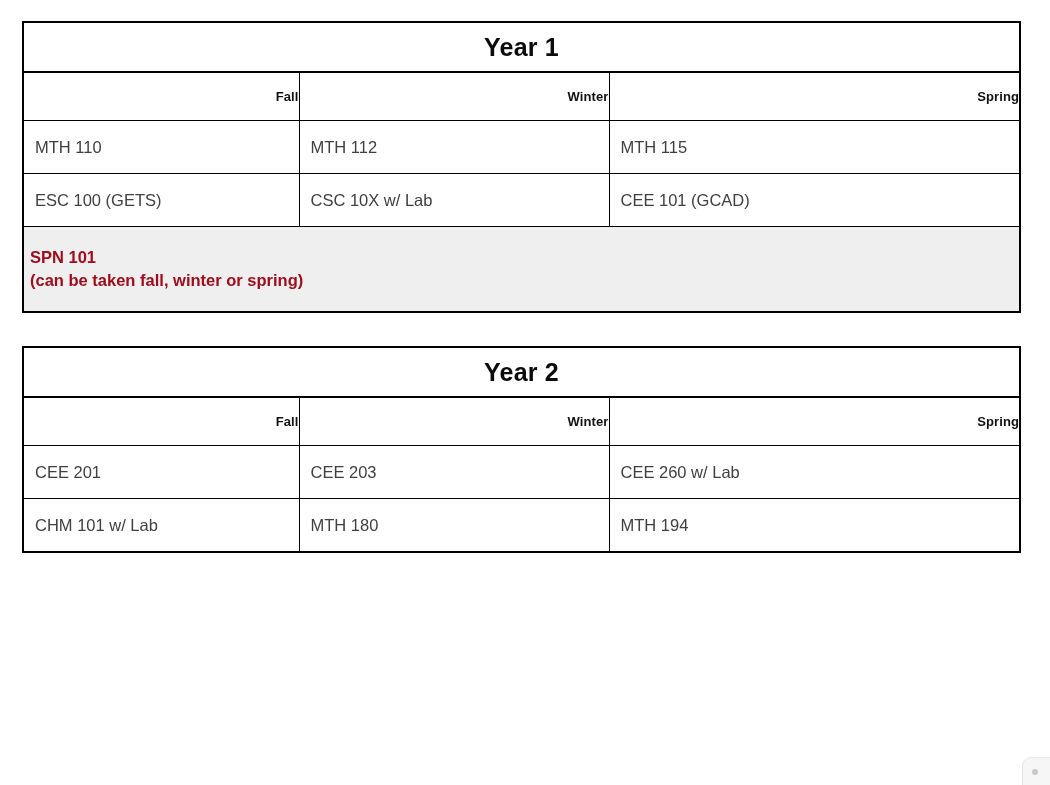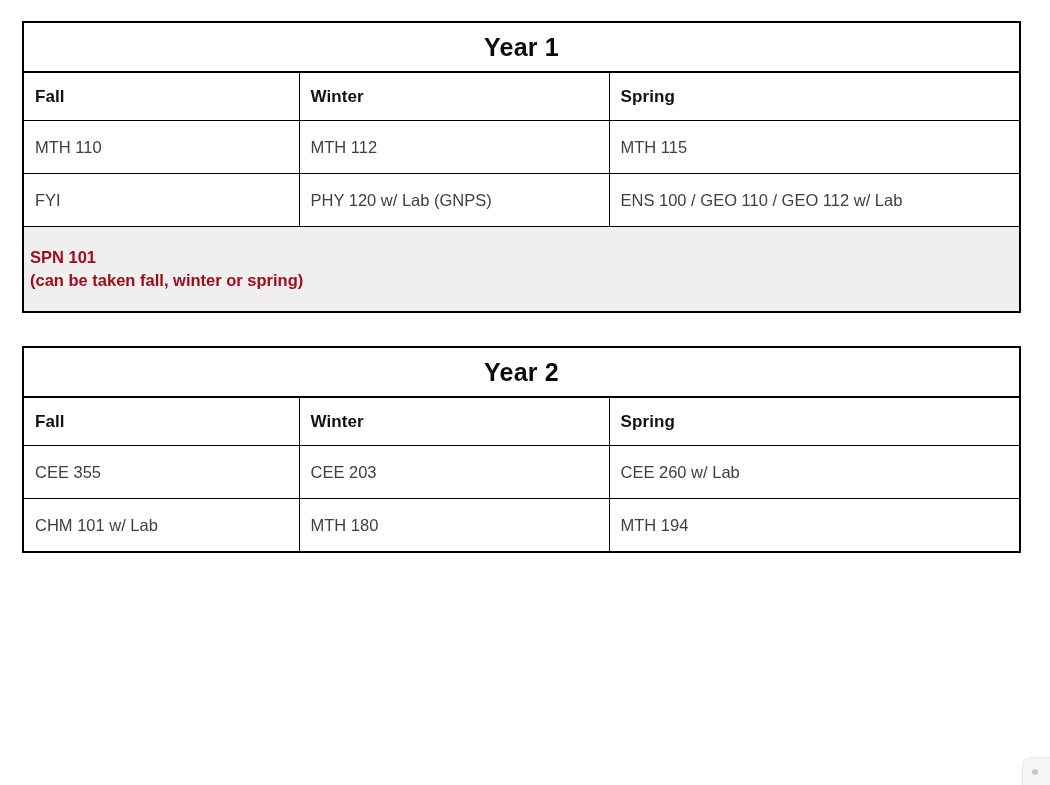--- a/index.html
+++ b/index.html
@@ -55,22 +55,22 @@
     font-size: 25px;
     font-weight: bold;
     color: #0b0b0b;
     letter-spacing: 0.2px;
     height: 48px;
     line-height: 48px;
     border-bottom: 2px solid #000000 !important;
   }
 
   .term-head {
-    text-align: left;
-    font-size: 17px;
+    text-align: right;
+    font-size: 13px;
     font-weight: bold;
     color: #111111;
     height: 47px;
     padding-left: 11px !important;
     letter-spacing: 0.1px;
   }
 
   .course-cell {
     text-align: left;
     font-size: 16.5px;
@@ -137,23 +137,23 @@
         <td class="term-head">Fall</td>
         <td class="term-head">Winter</td>
         <td class="term-head">Spring</td>
       </tr>
       <tr>
         <td class="course-cell">MTH 110</td>
         <td class="course-cell">MTH 112</td>
         <td class="course-cell">MTH 115</td>
       </tr>
       <tr>
-        <td class="course-cell">FYI</td>
-        <td class="course-cell">PHY 120 w/ Lab (GNPS)</td>
-        <td class="course-cell">ENS 100 / GEO 110 / GEO 112 w/ Lab</td>
+        <td class="course-cell">ESC 100 (GETS)</td>
+        <td class="course-cell">CSC 10X w/ Lab</td>
+        <td class="course-cell">CEE 101 (GCAD)</td>
       </tr>
       <tr>
         <td class="span-note" colspan="3">
           <span class="note-line">SPN 101</span>
           <span class="note-line">(can be taken fall, winter or spring)</span>
         </td>
       </tr>
     </tbody>
   </table>
 
@@ -166,21 +166,21 @@
     <tbody>
       <tr>
         <td class="year-header" colspan="3">Year 2</td>
       </tr>
       <tr>
         <td class="term-head">Fall</td>
         <td class="term-head">Winter</td>
         <td class="term-head">Spring</td>
       </tr>
       <tr>
-        <td class="course-cell">CEE 355</td>
+        <td class="course-cell">CEE 201</td>
         <td class="course-cell">CEE 203</td>
         <td class="course-cell">CEE 260 w/ Lab</td>
       </tr>
       <tr>
         <td class="course-cell">CHM 101 w/ Lab</td>
         <td class="course-cell">MTH 180</td>
         <td class="course-cell">MTH 194</td>
       </tr>
     </tbody>
   </table>

